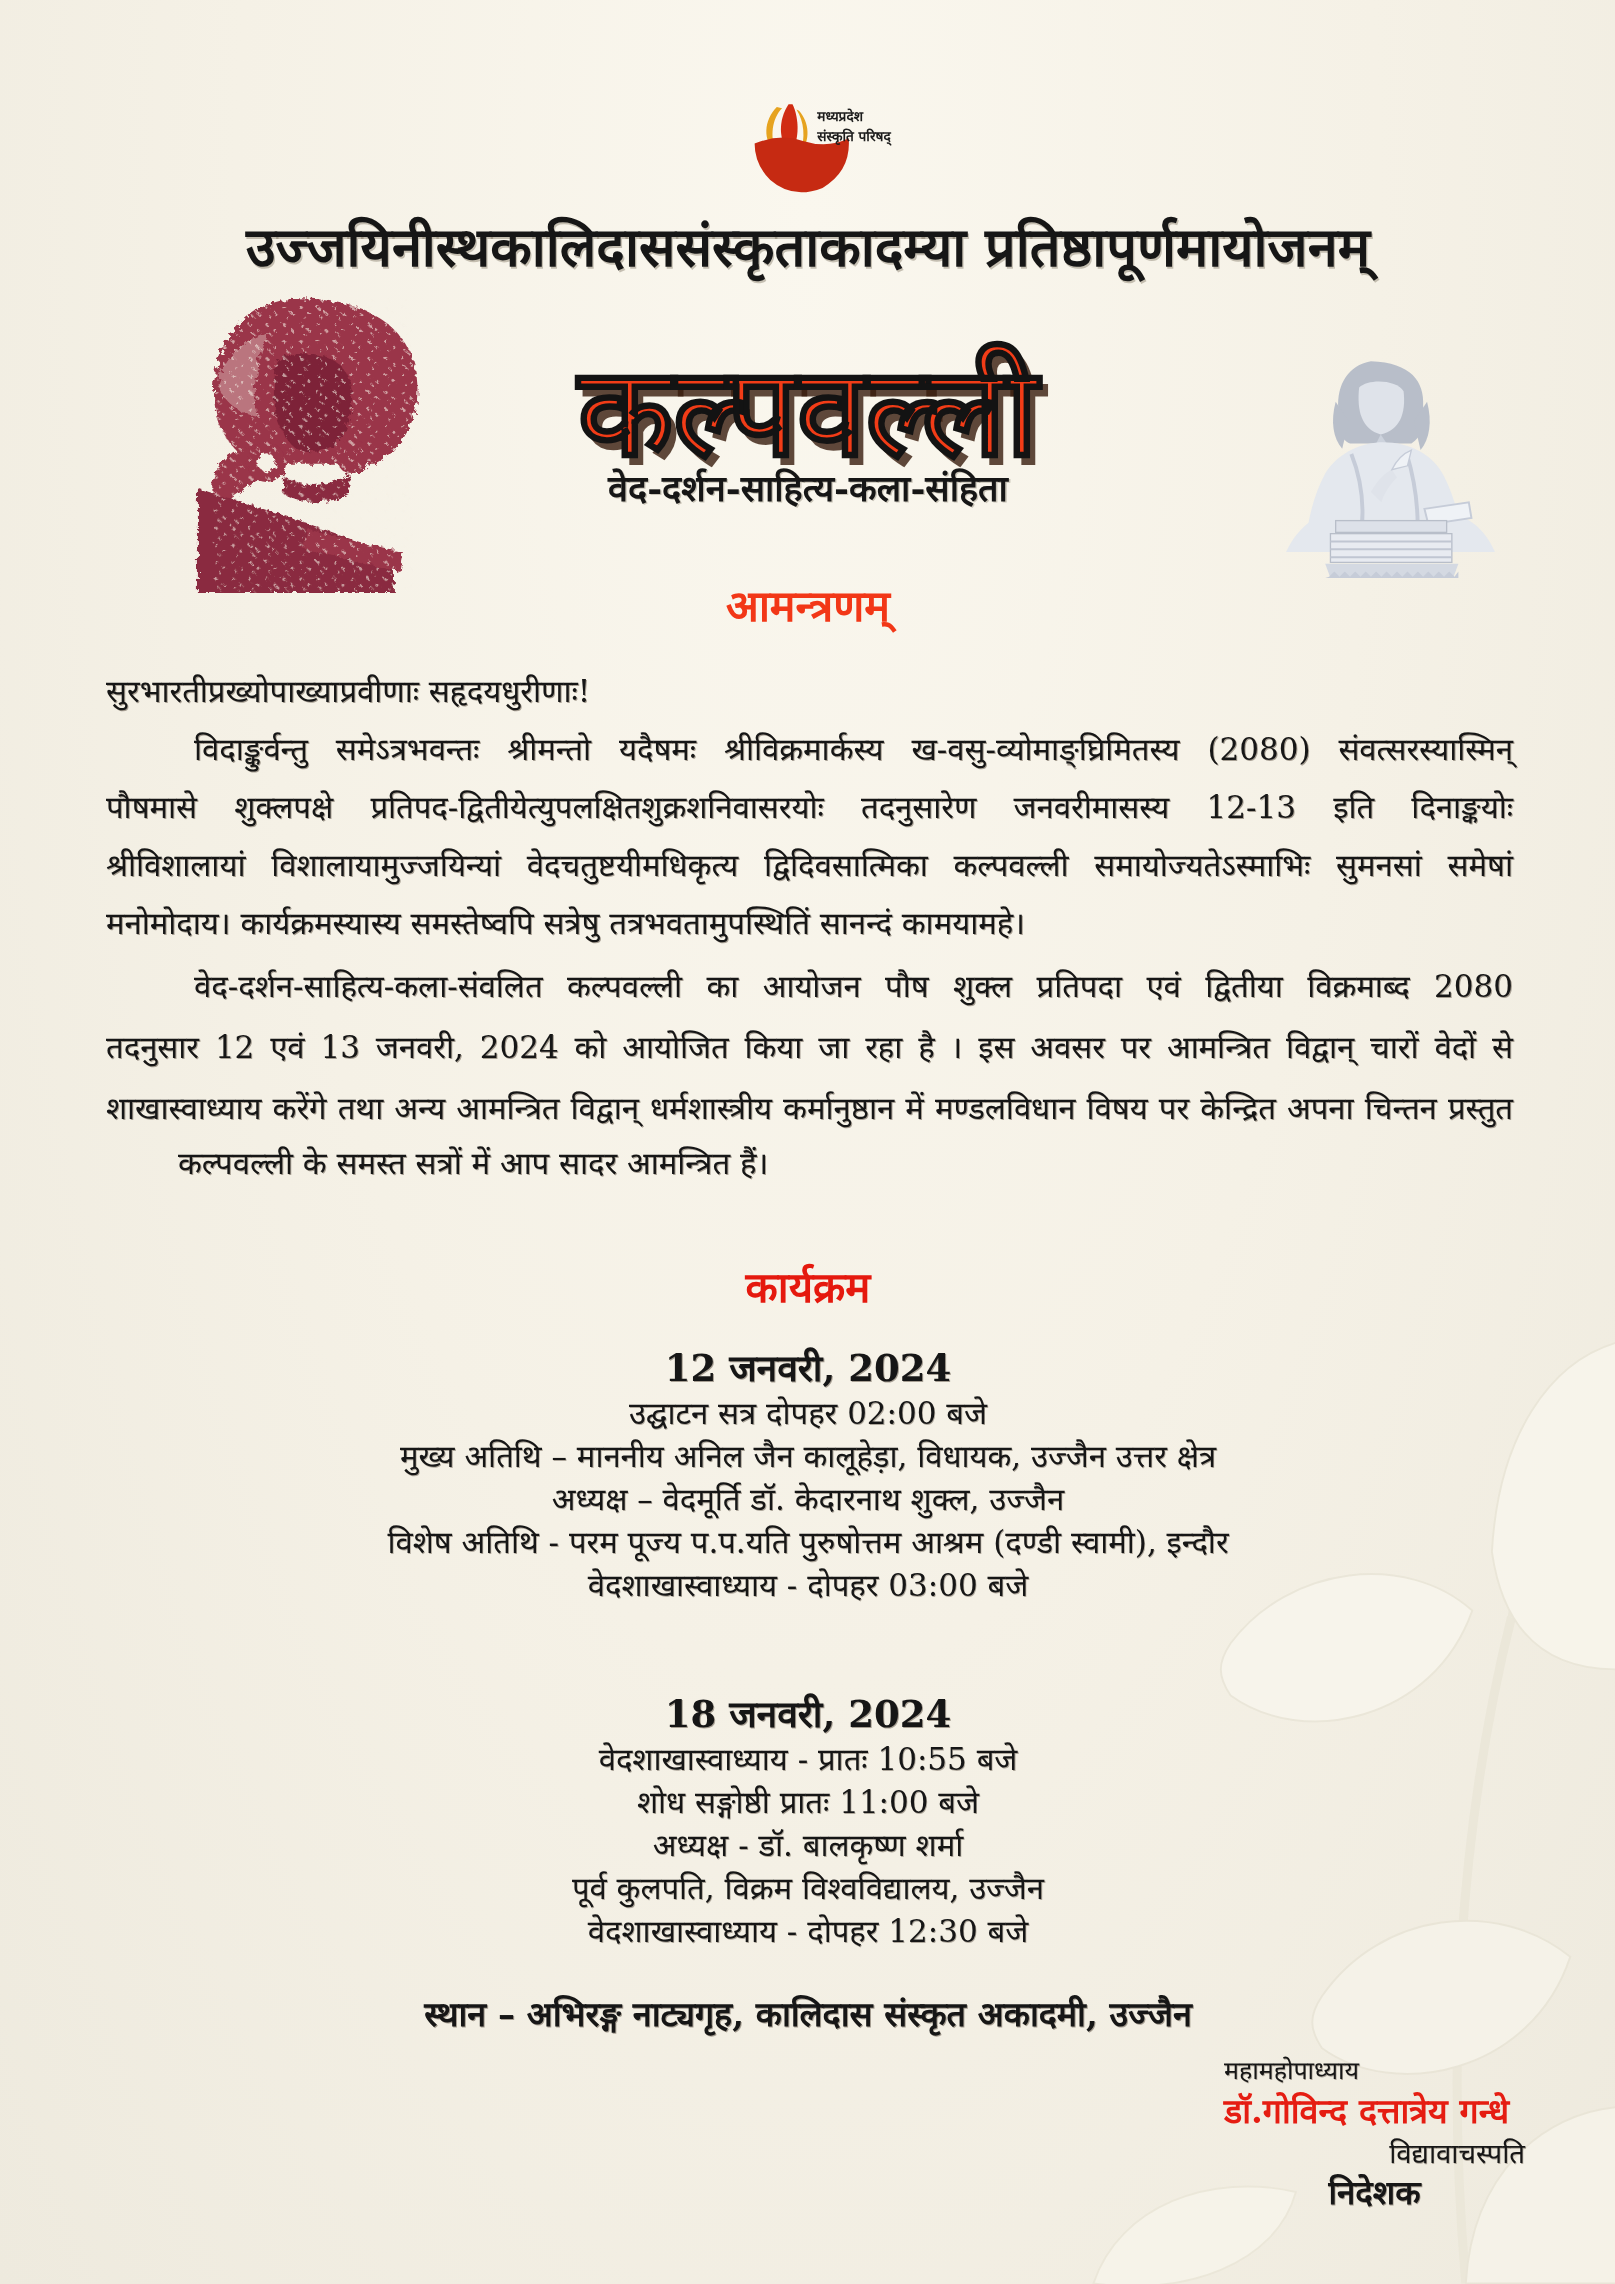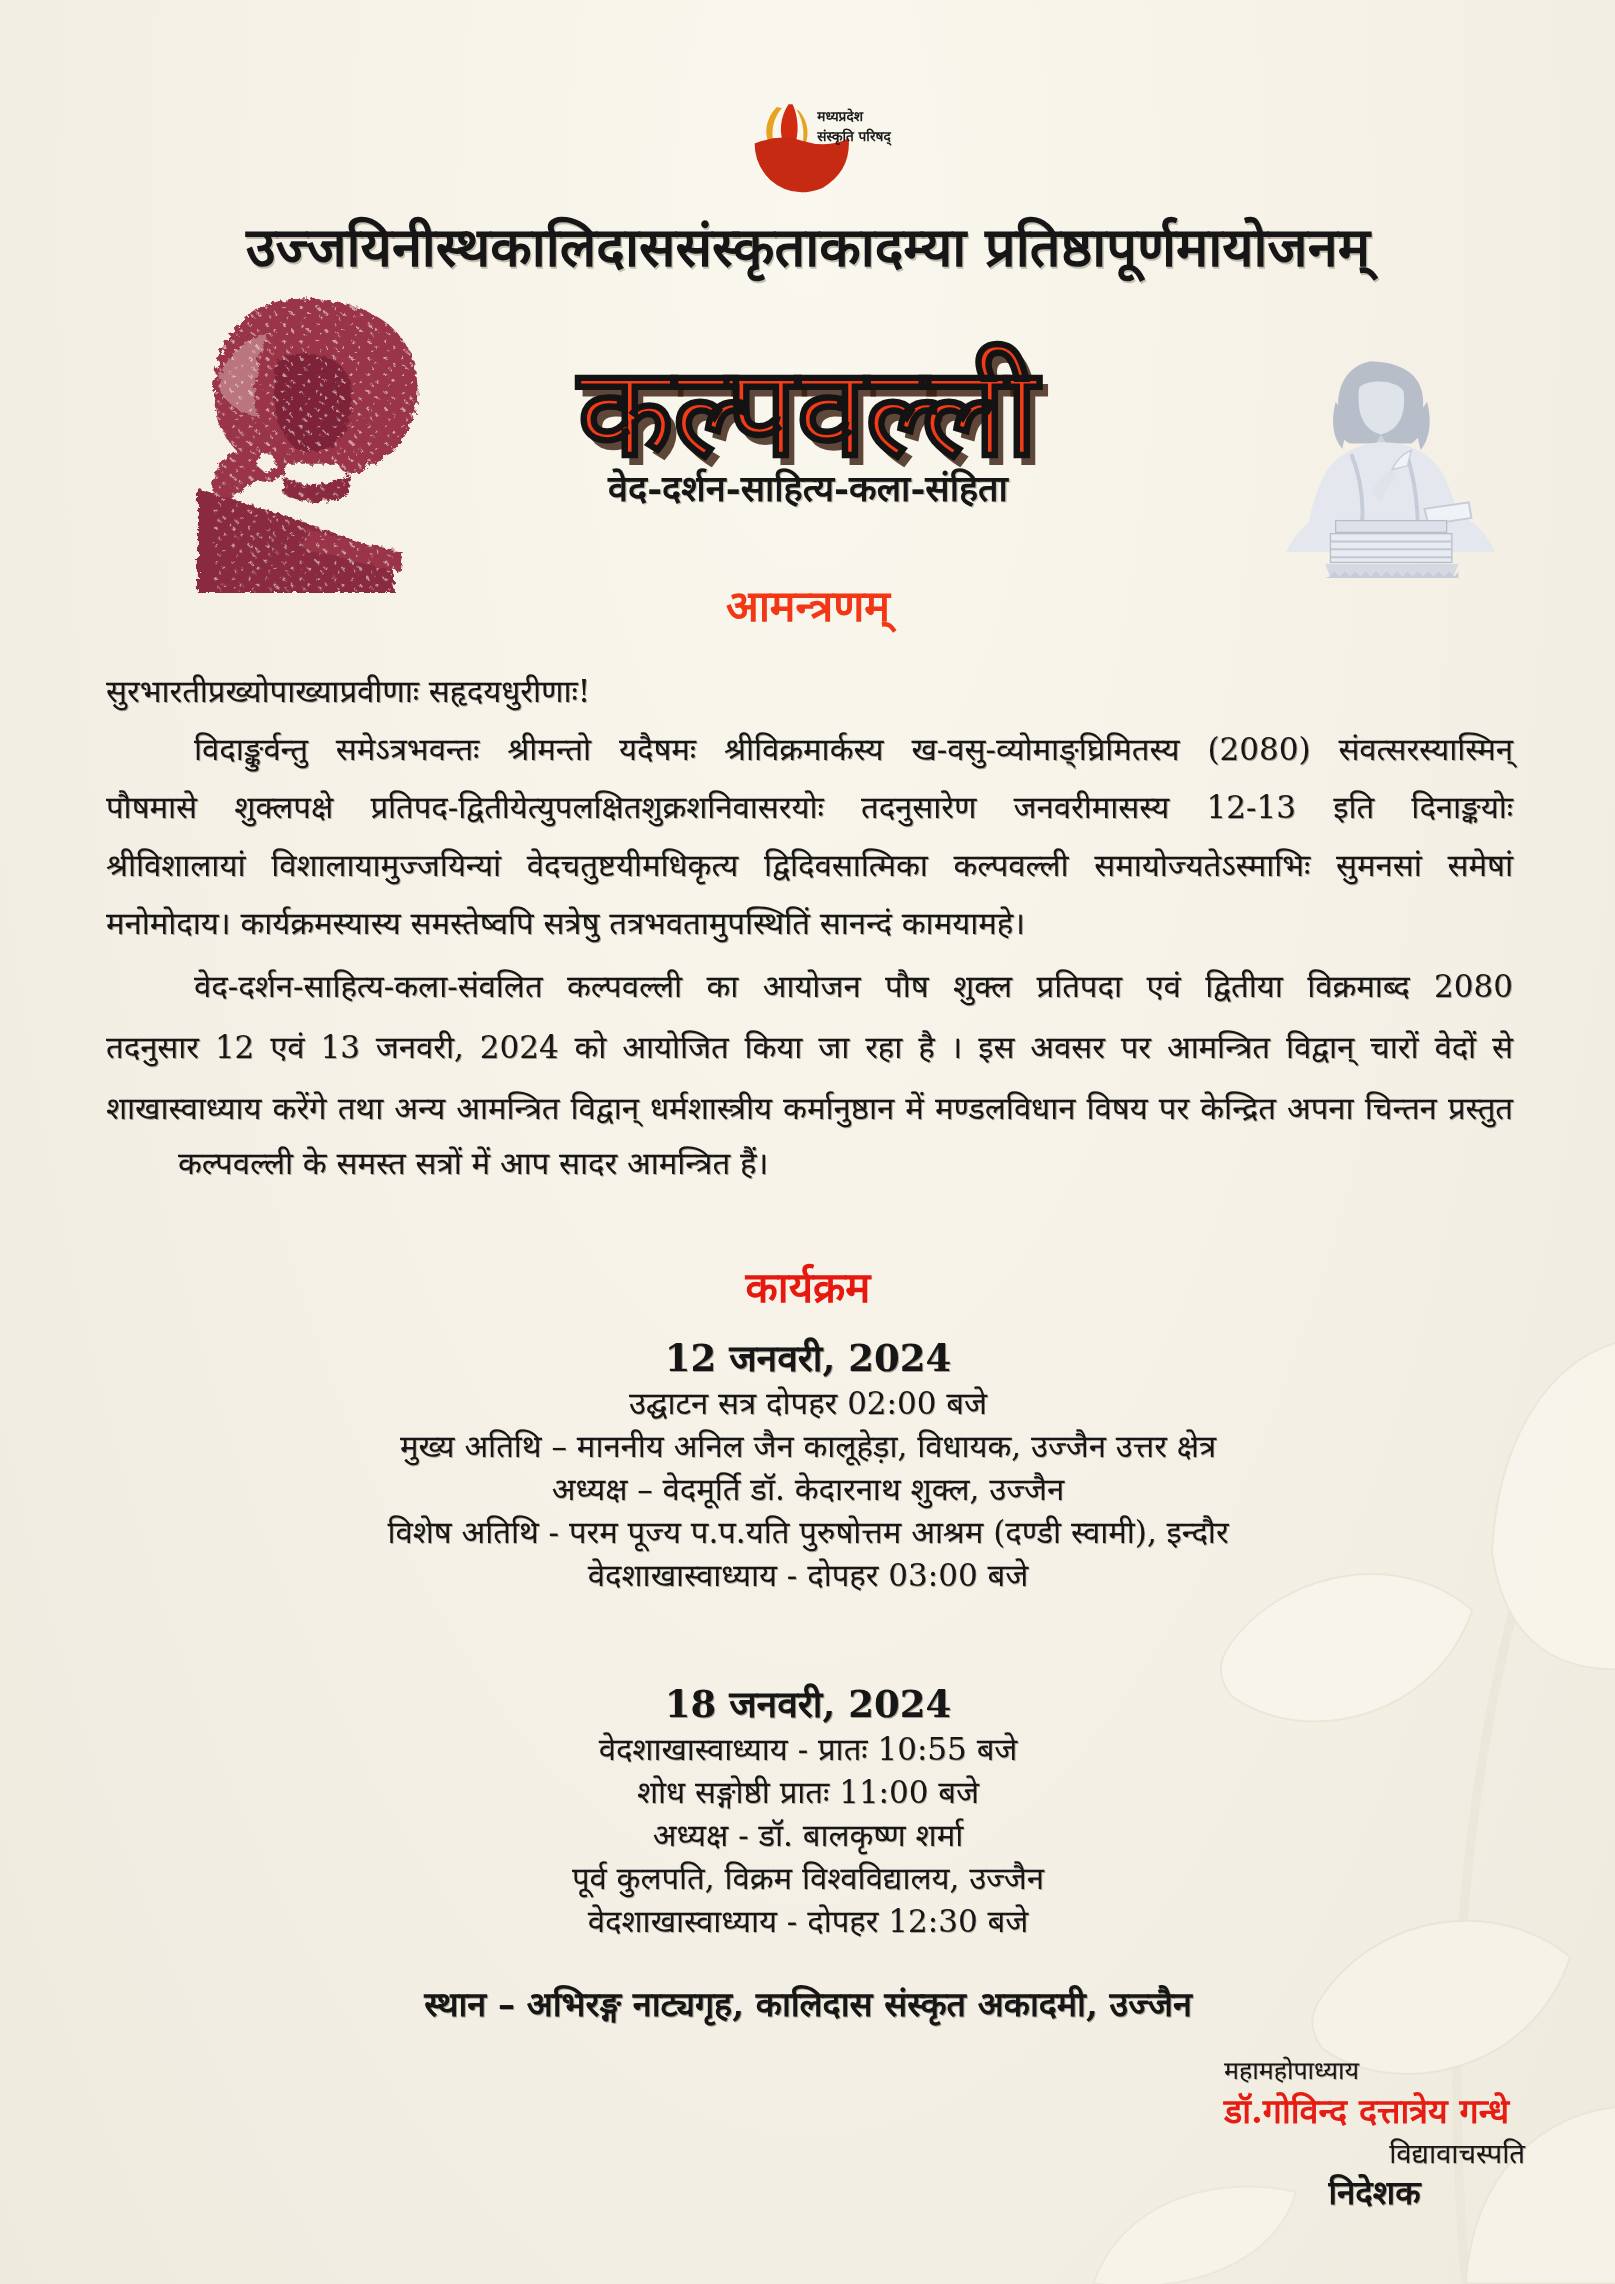--- a/index.html
+++ b/index.html
@@ -55,21 +55,21 @@
   }
   .letter2 .ln{height:61px;line-height:61px;}
   .letter2 .ln.short{height:48px;line-height:48px;}
   .just{white-space:normal;text-align:justify;text-align-last:justify;}
   .ind{padding-left:88px;}
   .ind2{padding-left:72px;}
   
   .programme{position:absolute;left:0;top:1260px;width:100%;text-align:center;}
   .prog-heading{
     font-size:42px;font-weight:bold;color:#e5190e;
-    line-height:56px;margin-bottom:19px;white-space:nowrap;
+    line-height:56px;margin-bottom:29px;white-space:nowrap;
   }
   .prog-date{font-size:37px;font-weight:bold;line-height:47px;white-space:nowrap;
     text-shadow:1px 1.2px 0 rgba(70,58,45,0.45);}
   .prog-line{font-size:31px;line-height:43px;white-space:nowrap;
     text-shadow:0.8px 1px 0 rgba(70,58,45,0.4);}
   .prog-line.bold{font-weight:normal;}
   .day-gap{height:84px;}
   .venue-gap{height:38px;}
   .venue{font-size:34px;font-weight:bold;line-height:47px;white-space:nowrap;
     text-shadow:1px 1.2px 0 rgba(70,58,45,0.45);}

